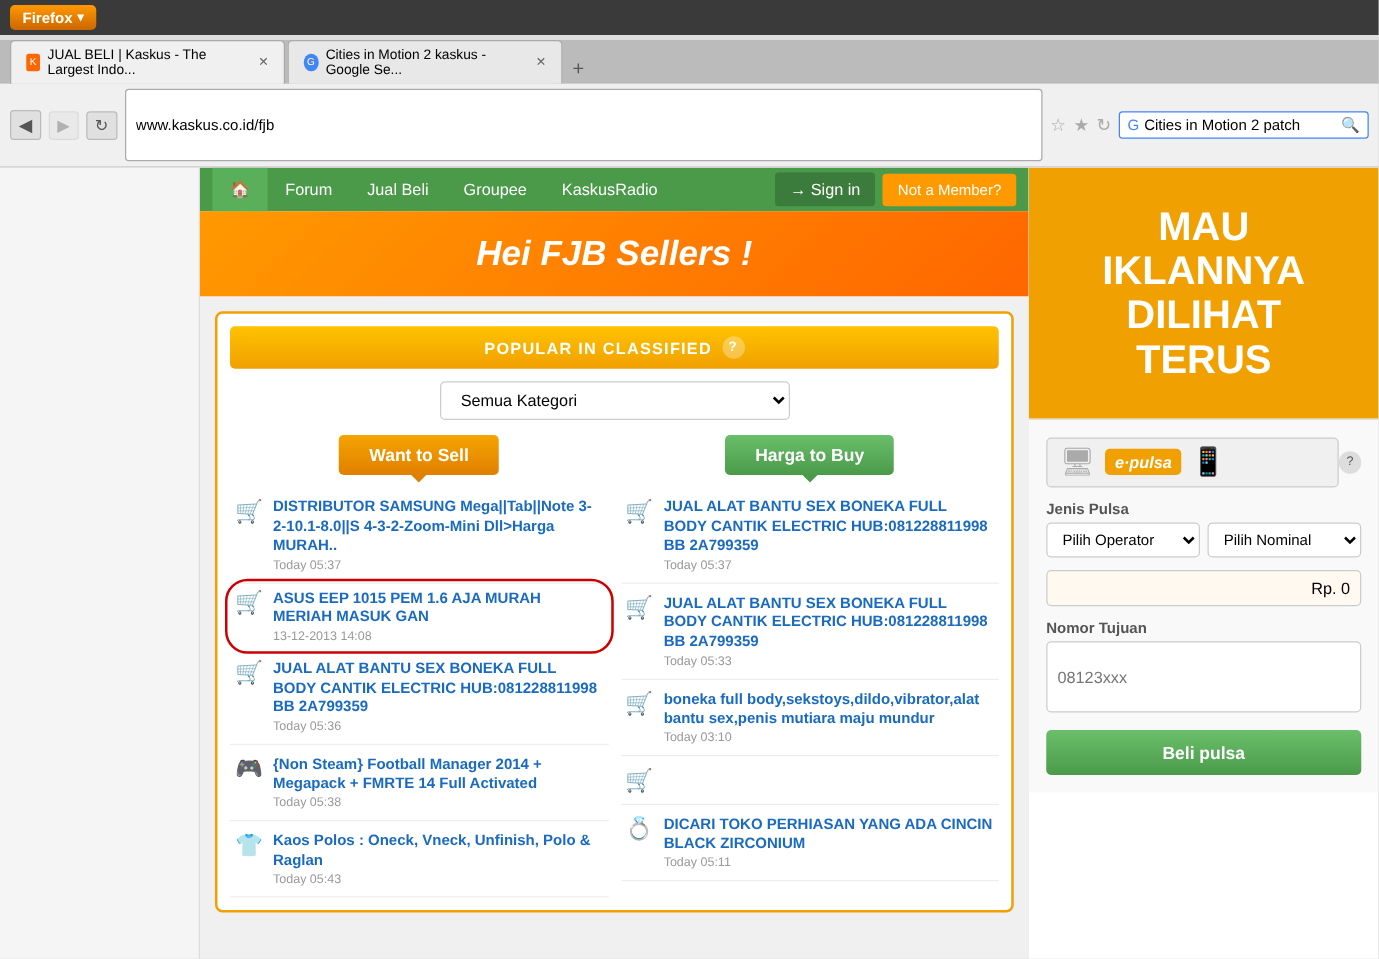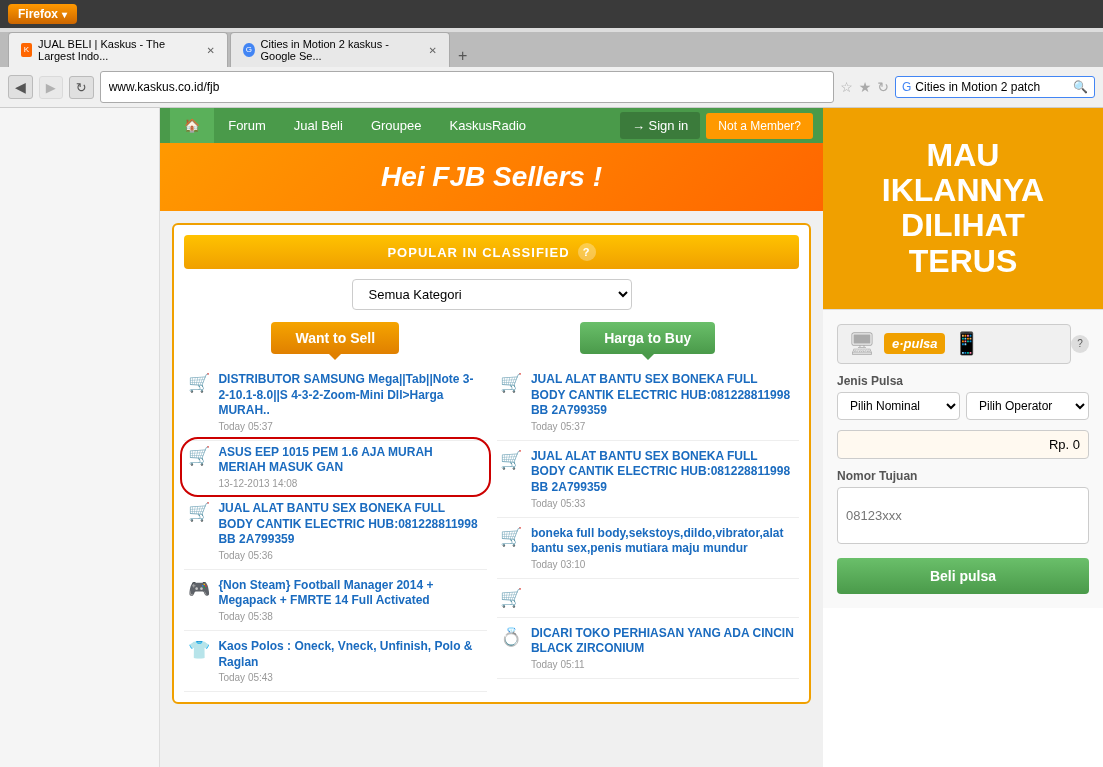--- a/index.html
+++ b/index.html
@@ -15,21 +15,21 @@
     .tab.active { background: #f0f0f0; z-index: 1; }
     .tab-close { font-size: 10px; color: #666; margin-left: 4px; }
     .tab-new { background: none; border: none; font-size: 16px; color: #555; padding: 2px 6px; cursor: pointer; }
     .tab-favicon { width: 14px; height: 14px; background: #ff6600; border-radius: 2px; display: inline-block; font-size: 8px; color: white; text-align: center; line-height: 14px; }
     .tab-favicon.google { background: #4285f4; border-radius: 50%; }
 
     .nav-bar { background: #f0f0f0; border-bottom: 1px solid #ccc; padding: 4px 8px; display: flex; align-items: center; gap: 6px; }
     .nav-btn { background: #e0e0e0; border: 1px solid #bbb; border-radius: 3px; padding: 3px 6px; font-size: 13px; color: #555; cursor: pointer; }
     .nav-btn:disabled { opacity: 0.4; }
     .nav-btn.back { font-size: 14px; }
-    .url-bar { flex: 1; border: 1px solid #aaa; border-radius: 3px; padding: 8px 8px; font-size: 12px; background: white; }
+    .url-bar { flex: 1; border: 1px solid #aaa; border-radius: 3px; padding: 21px 8px; font-size: 12px; background: white; }
     .star-icon { color: #aaa; font-size: 14px; }
 
     
     .page-content { display: flex; width: 1103px; height: 680px; overflow: hidden; }
 
     
     .left-sidebar { width: 160px; background: #f5f5f5; border-right: 1px solid #ddd; }
 
     
     .main-area { flex: 1; background: #f0f0f0; overflow-y: auto; }
@@ -261,24 +261,24 @@
           <span style="background:#f0a000;color:white;padding:3px 8px;border-radius:4px;font-size:13px;font-weight:bold;font-style:italic;">e·pulsa</span>
           <span style="font-size:22px;color:#4a9a4a;">📱</span>
         </div>
         <span class="help-badge">?</span>
       </div>
 
       <div class="form-group">
         <label class="form-label">Jenis Pulsa</label>
         <div class="form-row">
           <select class="form-select">
-            <option>Pilih Nominal</option>
+            <option>Pilih Operator</option>
           </select>
           <select class="form-select">
-            <option>Pilih Operator</option>
+            <option>Pilih Nominal</option>
           </select>
         </div>
       </div>
 
       <div class="form-group">
         <input class="form-input" type="text" value="Rp. 0" readonly="" style="">
       </div>
 
       <div class="form-group">
         <label class="form-label">Nomor Tujuan</label>

